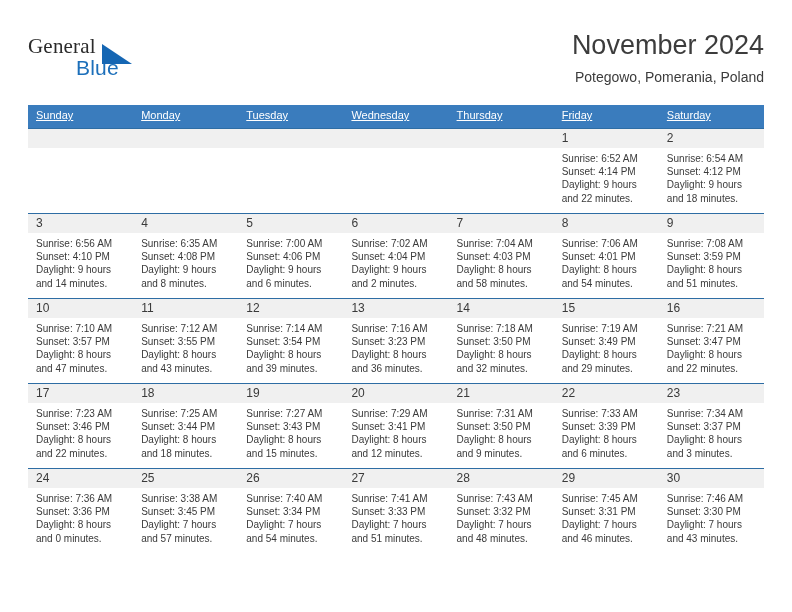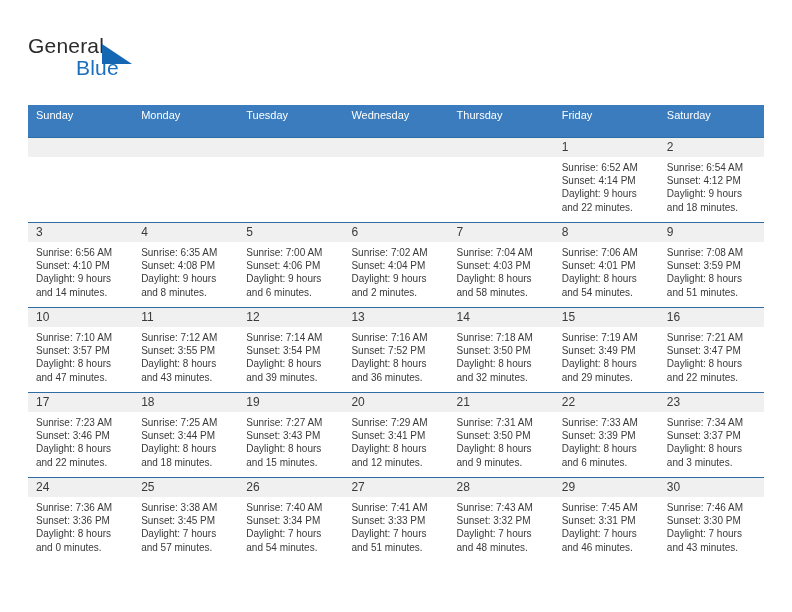--- a/index.html
+++ b/index.html
@@ -37,21 +37,21 @@
     width: 150px;
     height: 52px;
   }
   .brand-general {
     position: absolute;
     left: 0;
     top: 0;
     font-size: 21px;
     letter-spacing: 0.2px;
     color: #2b2b2b;
-    font-family: Liberation Sans, sans-serif;
+    font-family: Liberation Serif, serif;
   }
   .brand-blue {
     position: absolute;
     left: 28px;
     top: 22px;
     font-size: 21px;
     letter-spacing: 0.2px;
     color: #1c6fba;
     font-family: "Liberation Sans", sans-serif;
     margin-left: 20px;
@@ -95,24 +95,25 @@
     width: 736px;
     border-collapse: collapse;
     table-layout: fixed;
   }
   .calendar th {
     background: #3a7cbd;
     color: #ffffff;
     font-size: 11px;
     font-weight: normal;
     text-align: left;
-    padding: 4px 0 15px 8px;
+    padding: 4px 0 6px 8px;
     height: 13px;
     line-height: 13px;
     border: none;
+    text-decoration: underline;
   }
   .calendar td {
     vertical-align: top;
     padding: 0;
     border-top: 1px solid #3a7cbd;
     height: 84px;
     background: #ffffff;
   }
   .calendar tr.week-row td {
     border-top: 1px solid #2e6da4;
@@ -149,20 +150,24 @@
 <div class="page">
 
   <div class="header">
 
     <div class="brand">
       <span class="brand-general">General</span>
       <span class="brand-triangle"></span>
       <span class="brand-blue">Blue</span>
     </div>
 
+    <div class="title-block">
+      <div class="cal-title">November 2024</div>
+      <div class="cal-subtitle">Potegowo, Pomerania, Poland</div>
+    </div>
 
   </div>
 
   <table class="calendar">
     <thead>
       <tr>
         <th>Sunday</th>
         <th>Monday</th>
         <th>Tuesday</th>
         <th>Wednesday</th>
@@ -332,21 +337,21 @@
                 <div>Daylight: 8 hours</div>
                 <div>and 39 minutes.</div>
               </div>
             </div>
           </td>
           <td>
             <div class="daycell">
               <div class="daynum-band">13</div>
               <div class="day-info">
                 <div>Sunrise: 7:16 AM</div>
-                <div>Sunset: 7:52 PM</div>
+                <div>Sunset: 3:23 PM</div>
                 <div>Daylight: 8 hours</div>
                 <div>and 36 minutes.</div>
               </div>
             </div>
           </td>
           <td>
             <div class="daycell">
               <div class="daynum-band">14</div>
               <div class="day-info">
                 <div>Sunrise: 7:18 AM</div>

